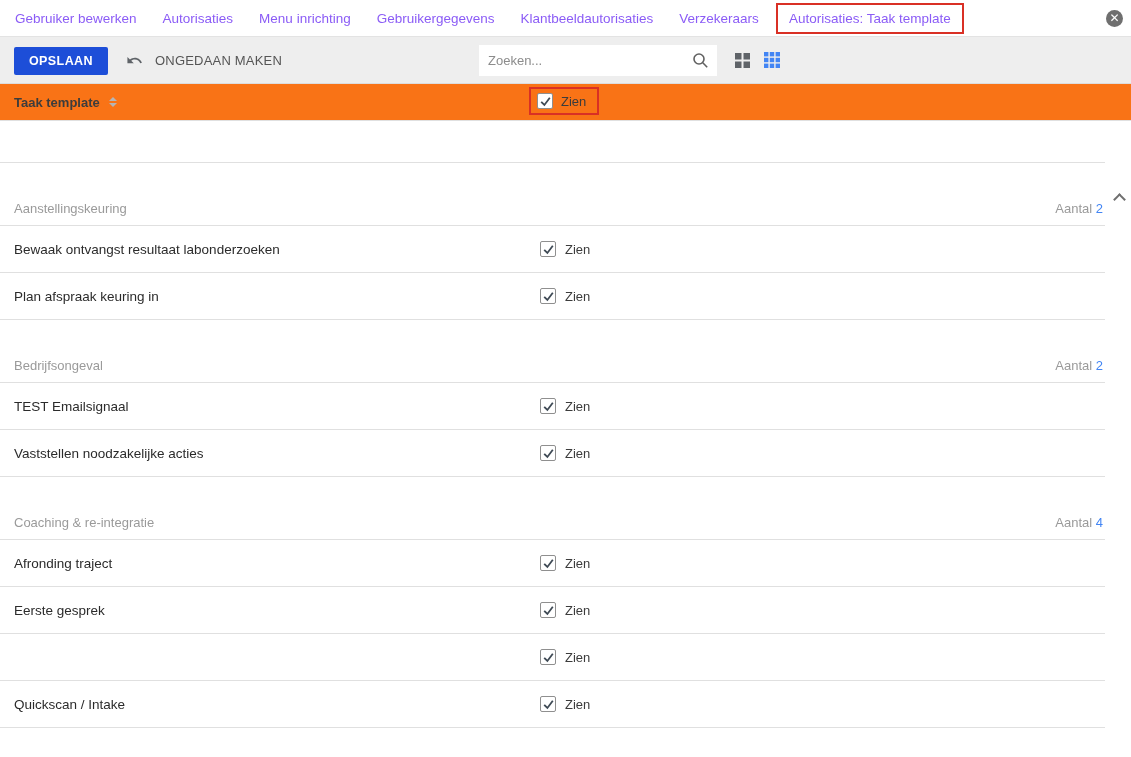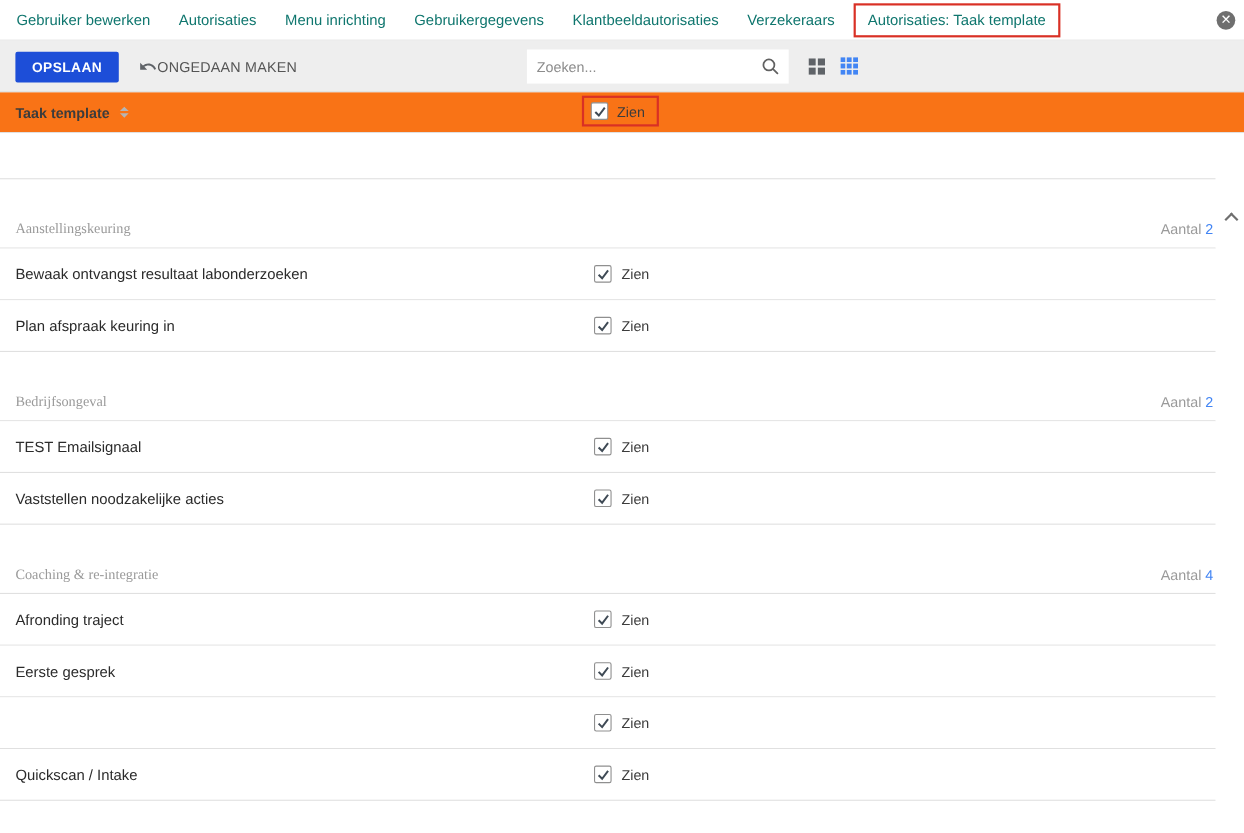--- a/index.html
+++ b/index.html
@@ -5,34 +5,34 @@
   * { margin:0; padding:0; box-sizing:border-box; }
   html,body { width:1131px; height:757px; }
   body {
     font-family:"Liberation Sans","DejaVu Sans",sans-serif;
     background:#fff; color:#212121; overflow:hidden; position:relative;
   }
 
   
   .tabbar { height:37px; display:flex; align-items:center; background:#fff;
             border-bottom:1px solid #e3e3e3; padding-left:2px; }
-  .tab { padding:0 13px; font-size:13.5px; color:#0f766e; white-space:nowrap; cursor:pointer; }
+  .tab { padding:0 13px; font-size:13.5px; color:#8b5cf6; white-space:nowrap; cursor:pointer; }
   .tab-active-wrap { border:2px solid #d93025; margin-left:4px; display:flex; align-items:center; }
   .tab-active-wrap .tab { padding:6px 11px; }
   .tab-close { width:17px; height:17px; border-radius:50%; background:#6f6f6f; color:#fff;
                font-size:12px; font-weight:bold; line-height:16px; text-align:center;
                margin-left:auto; margin-right:8px; cursor:pointer; }
 
   
   .toolbar { position:relative; height:47px; background:#eeeeee; border-bottom:1px solid #dddddd; }
   .btn-save { position:absolute; left:14px; top:10px; height:28px; padding:0 15px;
               background:#1d4ed8; color:#fff; border:none; border-radius:2px;
               font-family:inherit; font-size:12.5px; font-weight:bold; letter-spacing:.4px; cursor:pointer; }
   .undo-wrap { position:absolute; left:126px; top:0; height:100%; display:flex; align-items:center;
-               gap:0; color:#555; font-size:13px; letter-spacing:.2px; cursor:pointer; }
+               gap:12px; color:#555; font-size:13px; letter-spacing:.2px; cursor:pointer; }
   .search-wrap { position:absolute; left:479px; top:8px; width:238px; height:31px; background:#fff;
                  display:flex; align-items:center; padding:0 9px;gap:28px; }
   .search-input { flex:1; border:none; outline:none; background:transparent;
                   font-family:inherit; font-size:13px; color:#444; }
   .search-input::placeholder { color:#8c8c8c; }
   .view-icons { position:absolute; left:735px; top:0; height:100%; display:flex; align-items:center; gap:14px; }
   .view-icons .vi { cursor:pointer; display:flex; }
   .pagination { position:absolute; right:12px; top:0; height:100%; display:flex; align-items:center;
                 font-size:13px; color:#3c3c3c; }
   .pg { margin-left:38px; font-size:15px; color:#5f6368; cursor:pointer; line-height:1; }
@@ -55,21 +55,21 @@
   .cb { width:16px; height:16px; min-width:16px; border:1px solid #8f8f8f; border-radius:2px;
         background:#fff; display:inline-flex; align-items:center; justify-content:center; }
 
   
   .content { position:relative; height:636px; background:#fff; }
   .content-inner { padding-right:26px; }
   .top-spacer { height:42px; border-bottom:1px solid #e0e0e0; }
   .section-header { height:63px; border-bottom:1px solid #e0e0e0; display:flex;
                     align-items:flex-end; justify-content:space-between;
                     padding:0 2px 9px 14px; }
-  .section-name { font-size:13px; color:#9a9a9a;font-family:Liberation Serif, serif; }
+  .section-name { font-size:13px; color:#9a9a9a; }
   .section-count { font-size:13px; color:#9a9a9a; }
   .section-count .num { color:#4285f4; }
   .row { position:relative; height:47px; border-bottom:1px solid #e0e0e0;
          display:flex; align-items:center; background:#fff; }
   .row-label { margin-left:14px; font-size:13.5px; color:#2b2b2b; }
   .row-zien { position:absolute; left:540px; display:flex; align-items:center; gap:9px;
               font-size:13px; color:#3c3c3c; cursor:pointer; }
 
   
   .scrollbar { position:absolute; top:0; right:0; width:22px; height:100%; }

